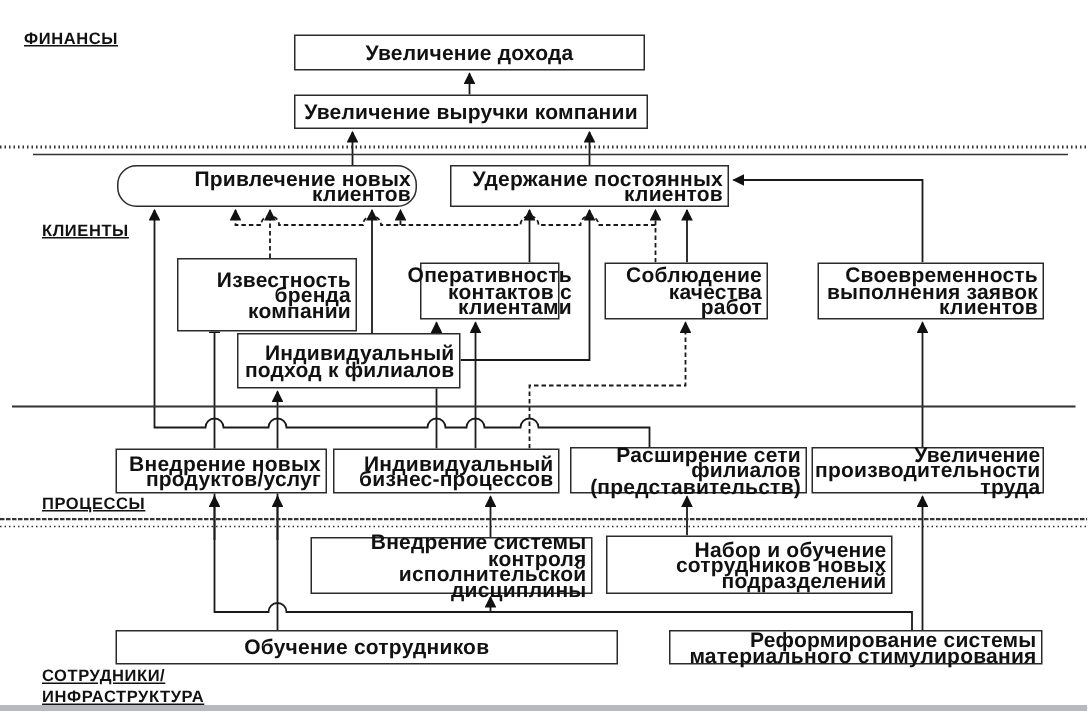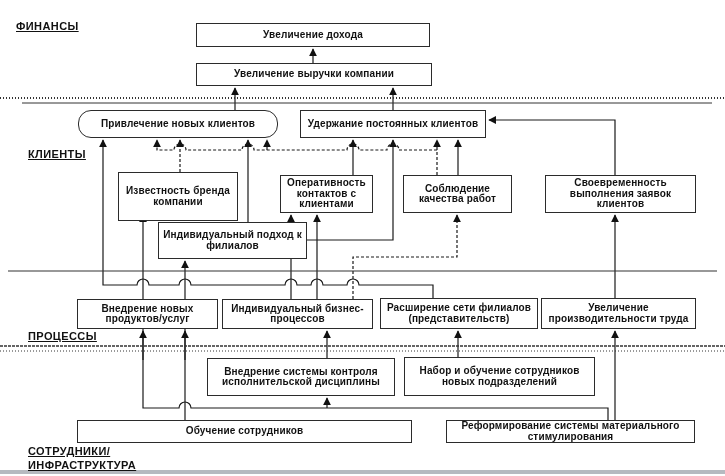--- a/index.html
+++ b/index.html
@@ -3,22 +3,22 @@
 <meta charset="utf-8">
 <style>
   html,body{margin:0;padding:0;background:#fff;}
   #stage{
     position:relative;width:725px;height:476px;background:#ffffff;
     font-family:"Liberation Sans",sans-serif;overflow:hidden;
   }
   #wires{position:absolute;left:0;top:0;z-index:1;}
   .node{
     position:absolute;z-index:2;background:#ffffff;border:1px solid #2b2b2b;
-    display:flex;align-items:center;justify-content:center;text-align:center;
-    font-weight:bold;font-size:10px;line-height:10.5px;color:#111;
+    display:flex;align-items:center;justify-content:center;text-align:right;
+    font-weight:bold;font-size:14px;line-height:10.5px;color:#111;
     letter-spacing:.15px;padding:1px 3px;box-sizing:border-box;
   }
   .band-label{
     position:absolute;z-index:2;font-weight:bold;font-size:11px;color:#111;
     text-decoration:underline;letter-spacing:.4px;white-space:nowrap;
   }
   .wire{fill:none;stroke:#1a1a1a;stroke-width:1.2px;}
   .wire.dashed{stroke-dasharray:3 2;}
   .sep{stroke:#333;}
 </style>

